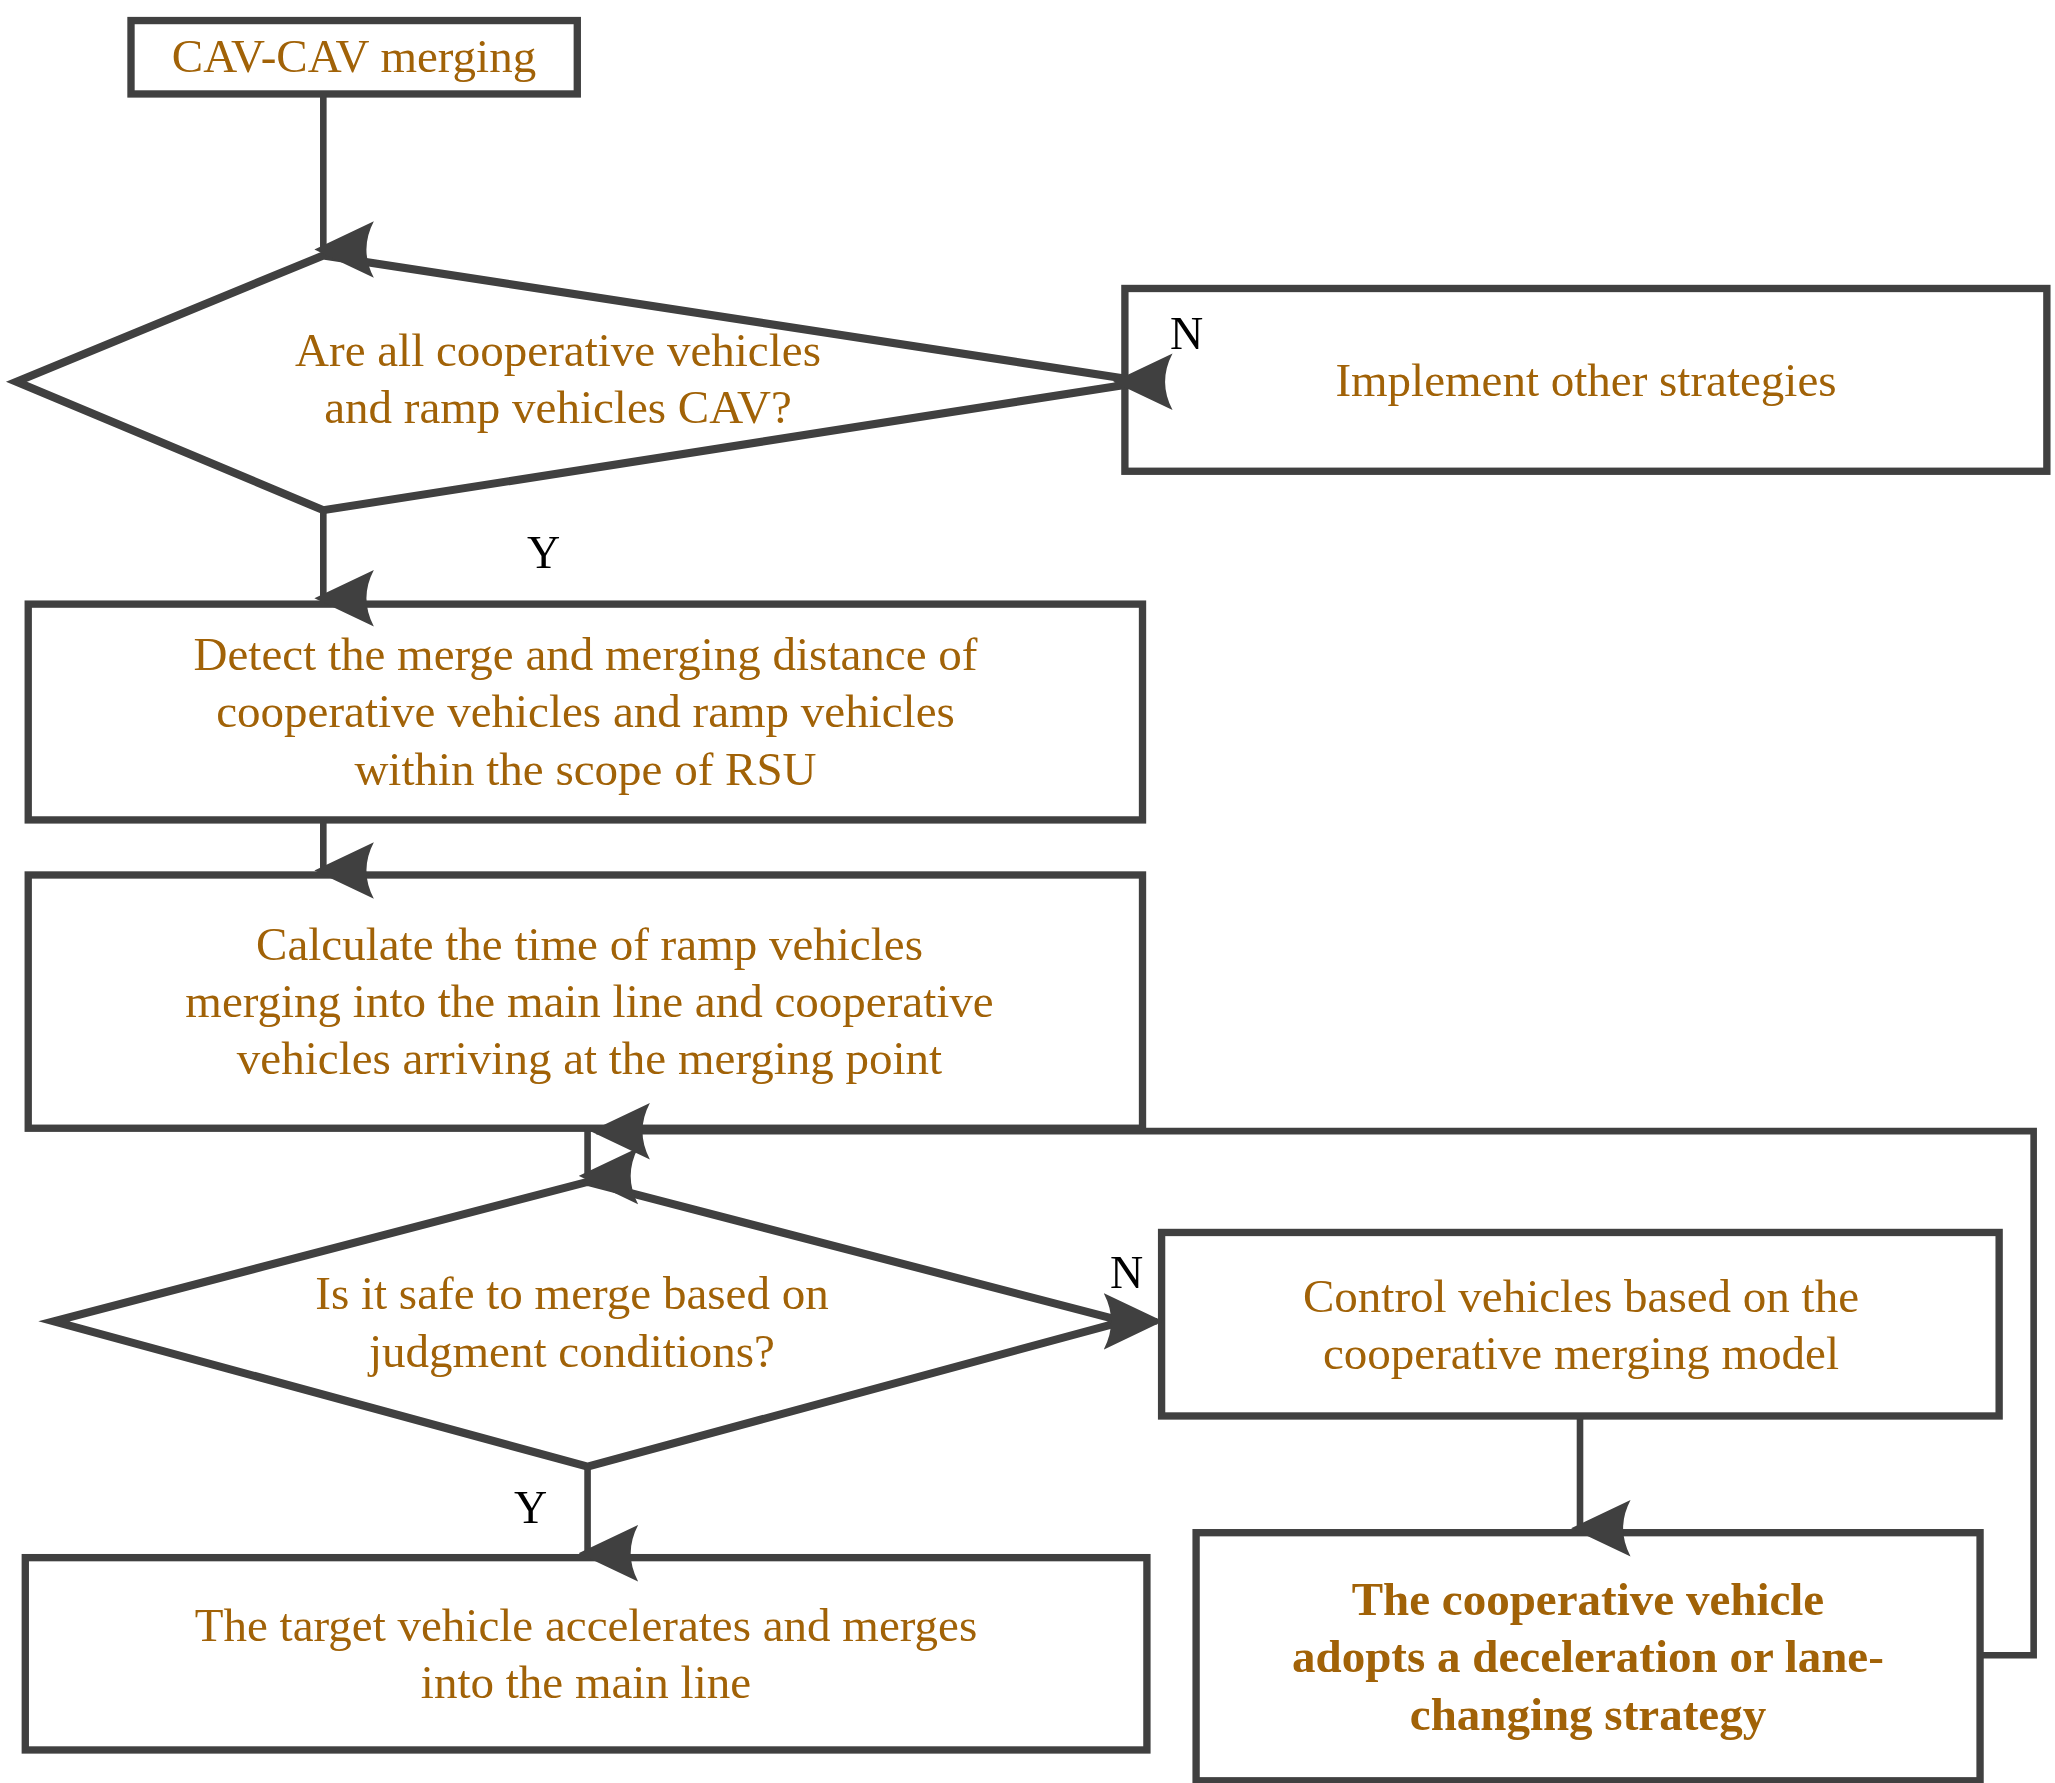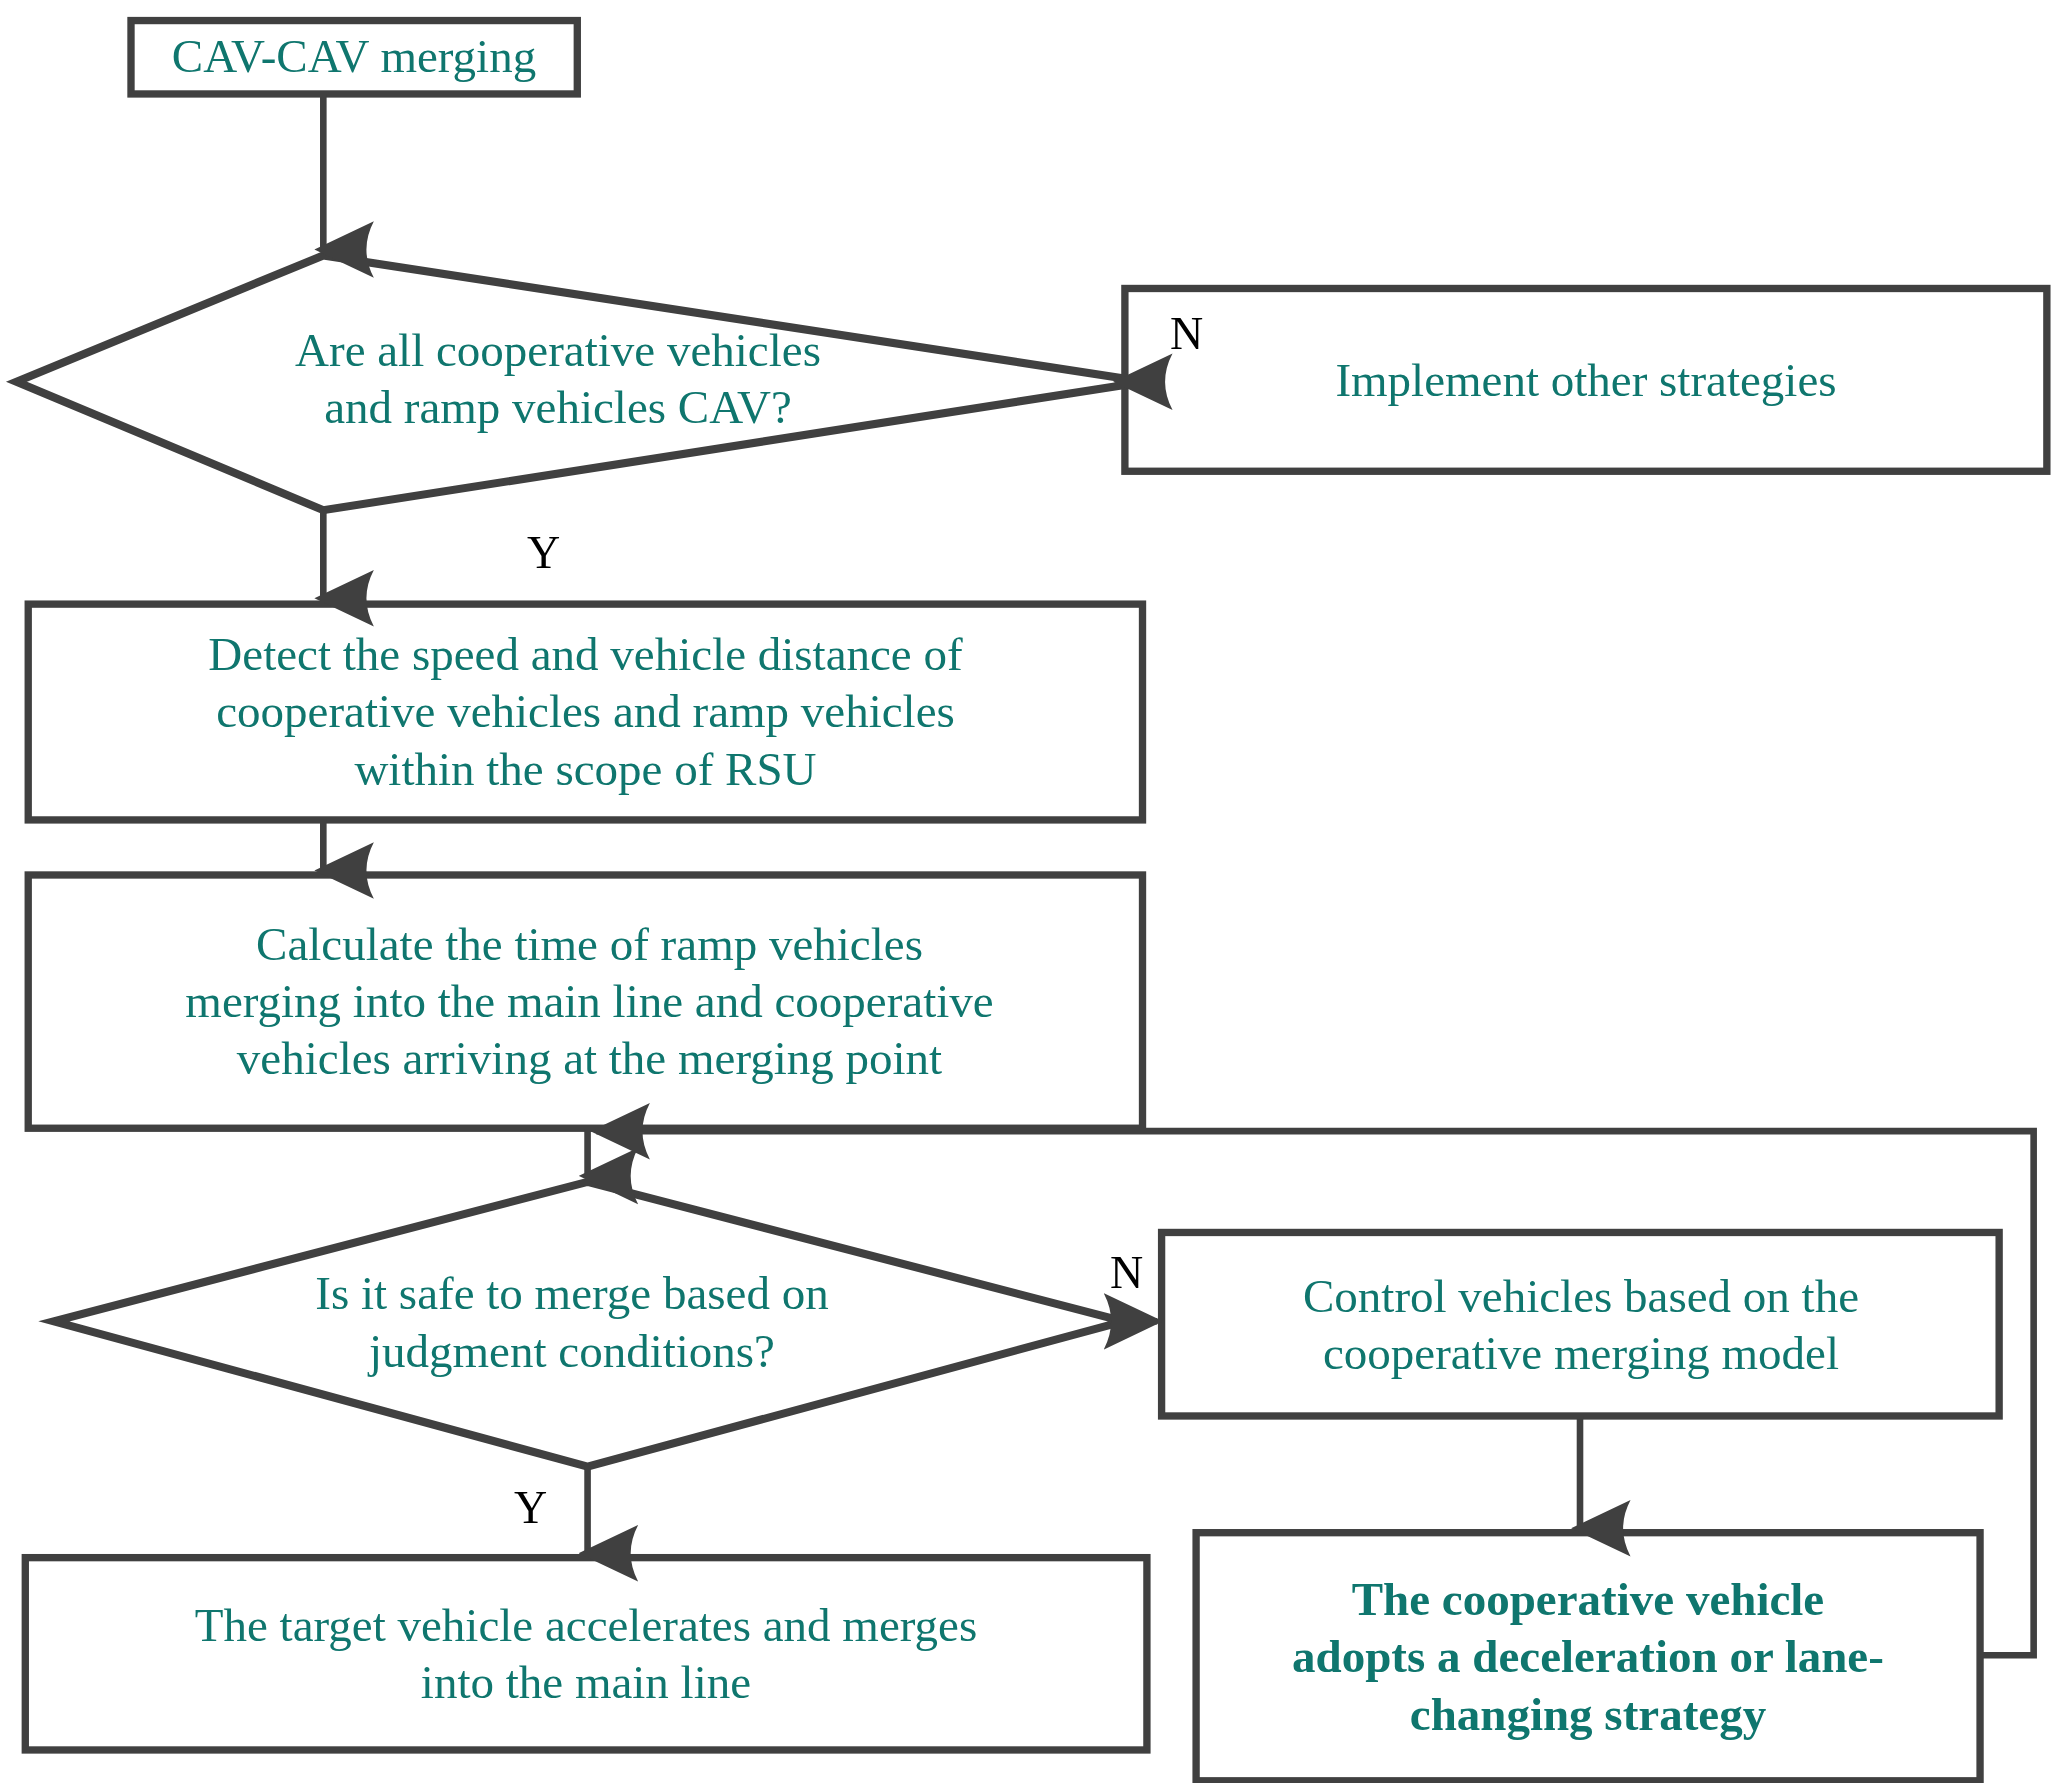--- a/index.html
+++ b/index.html
@@ -21,21 +21,21 @@
     top: 0;
     width: 2056px;
     height: 1783px;
   }
   .node-text {
     position: absolute;
     display: flex;
     align-items: center;
     justify-content: center;
     text-align: center;
-    color: #0f766e;
+    color: #a16207;
     font-family: "Liberation Serif", "DejaVu Serif", serif;
     line-height: 1.22;
     white-space: pre-line;
     pointer-events: none;
   }
   .edge-label {
     position: absolute;
     color: #000000;
     font-family: "Liberation Serif", "DejaVu Serif", serif;
     font-size: 46px;
@@ -94,21 +94,21 @@
     <path d="M2697,2255 L2770,2255 L2770,1541 L812,1541" fill="none" stroke="#404040" stroke-width="9" stroke-linejoin="miter" marker-end="url(#arrowHead)"></path>
   </svg>
 
   <div class="node-text" style="left:131px; top:20.6px; width:446px; height:73px; font-size:47px;">CAV-CAV merging</div>
 
   <div class="node-text" style="left:125px; top:294px; width:866px; height:170px; font-size:47px;text-align:center;">Are all cooperative vehicles
 and ramp vehicles CAV?</div>
 
   <div class="node-text" style="left:1125px; top:289px; width:922px; height:183px; font-size:47px;font-family:Liberation Serif, serif;">Implement other strategies</div>
 
-  <div class="node-text" style="left:28px; top:604px; width:1115px; height:216px; font-size:47px;">Detect the speed and vehicle distance of
+  <div class="node-text" style="left:28px; top:604px; width:1115px; height:216px; font-size:47px;">Detect the merge and merging distance of
 cooperative vehicles and ramp vehicles
 within the scope of RSU</div>
 
   <div class="node-text" style="left:32px; top:875px; width:1115px; height:253px; font-size:47px;">Calculate the time of ramp vehicles
 merging into the main line and cooperative
 vehicles arriving at the merging point</div>
 
   <div class="node-text" style="left:128px; top:1241px; width:888px; height:163px; font-size:47px;">Is it safe to merge based on
 judgment conditions?</div>
 

